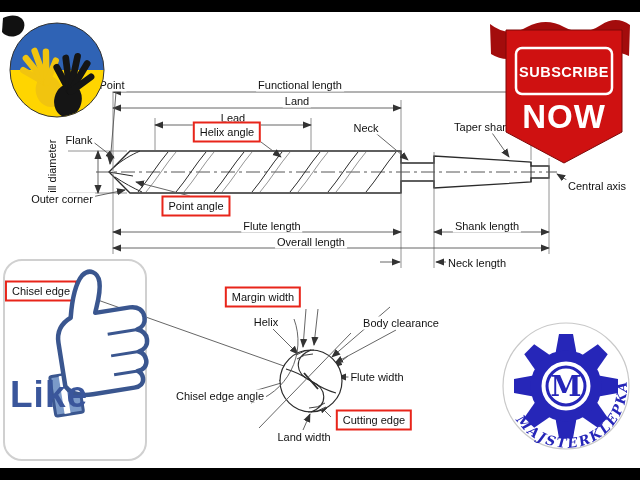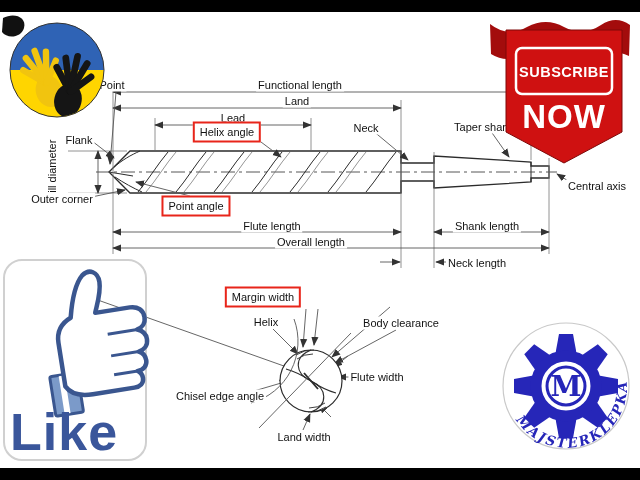--- a/index.html
+++ b/index.html
@@ -7,21 +7,21 @@
   .stage{position:relative;width:640px;height:480px;background:#fff;overflow:hidden;
          font-family:"Liberation Sans",sans-serif}
   .bar{position:absolute;left:0;width:640px;height:12px;background:#000;z-index:30}
   .bar.top{top:0}.bar.bottom{bottom:0}
   .art{position:absolute;left:0;top:0;z-index:1}
   .lbl{position:absolute;transform:translate(-50%,-50%);font-size:11px;line-height:13px;
        color:#111;background:#fff;padding:0 2px;white-space:nowrap;z-index:5}
   .lbl.boxed{border:2px solid var(--highlight-box,#e8251a);padding:2px 5px}
   .lbl.rot{transform:translate(-50%,-50%) rotate(-90deg)}
   .overlay{position:absolute;z-index:20}
-  .like-text{position:absolute;left:10px;top:402px;z-index:21;font-size:52px;font-weight:bold;
+  .like-text{position:absolute;left:10px;top:374px;z-index:21;font-size:37px;font-weight:bold;
              color:var(--like-blue,#3a569b);letter-spacing:1px;font-family:"Liberation Sans",sans-serif}
 
   
   .dim{stroke:#555;stroke-width:.9;marker-start:url(#ar);marker-end:url(#ar)}
   .dimEnd{stroke:#555;stroke-width:.9;marker-end:url(#ar)}
   .ext{stroke:#777;stroke-width:.8}
   .ldr{stroke:#555;stroke-width:.9;fill:none;marker-end:url(#ar)}
   .out{stroke:#2b2b2b;stroke-width:1.3;fill:#fff}
   .sp{stroke:#2b2b2b;stroke-width:1;fill:none}
   .sp2{stroke:#7a7a7a;stroke-width:.8;fill:none}
@@ -166,25 +166,27 @@
   <div class="lbl" style="left:79px;top:140px">Flank</div>
   <div class="lbl rot" style="left:52px;top:172px">Drill diameter</div>
   <div class="lbl" style="left:62px;top:199px">Outer corner</div>
   <div class="lbl boxed" style="left:196px;top:206px">Point angle</div>
   <div class="lbl" style="left:597px;top:186px">Central axis</div>
   <div class="lbl" style="left:272px;top:226px">Flute length</div>
   <div class="lbl" style="left:487px;top:226px">Shank length</div>
   <div class="lbl" style="left:311px;top:242px">Overall length</div>
   <div class="lbl" style="left:477px;top:263px">Neck length</div>
 
+  <div class="lbl boxed" style="left:41px;top:291px">Chisel edge</div>
   <div class="lbl boxed" style="left:263px;top:297px">Margin width</div>
   <div class="lbl" style="left:266px;top:322px">Helix</div>
   <div class="lbl" style="left:401px;top:323px">Body clearance</div>
   <div class="lbl" style="left:377px;top:377px">Flute width</div>
   <div class="lbl" style="left:220px;top:396px">Chisel edge angle</div>
+  <div class="lbl boxed" style="left:374px;top:420px">Cutting edge</div>
   <div class="lbl" style="left:304px;top:437px">Land width</div>
 
   <svg class="overlay" style="left:0;top:10px" width="112" height="112">
     <defs>
       <linearGradient id="ukgrad" x1="0" y1="0" x2="0" y2="1">
         <stop offset="0" style="stop-color:var(--ukraine-blue,#2f63b5)"></stop>
         <stop offset=".5" style="stop-color:var(--ukraine-blue,#2f63b5)"></stop>
         <stop offset=".5" style="stop-color:var(--ukraine-yellow,#ffd500)"></stop>
         <stop offset="1" style="stop-color:var(--ukraine-yellow,#ffd500)"></stop>
       </linearGradient>

